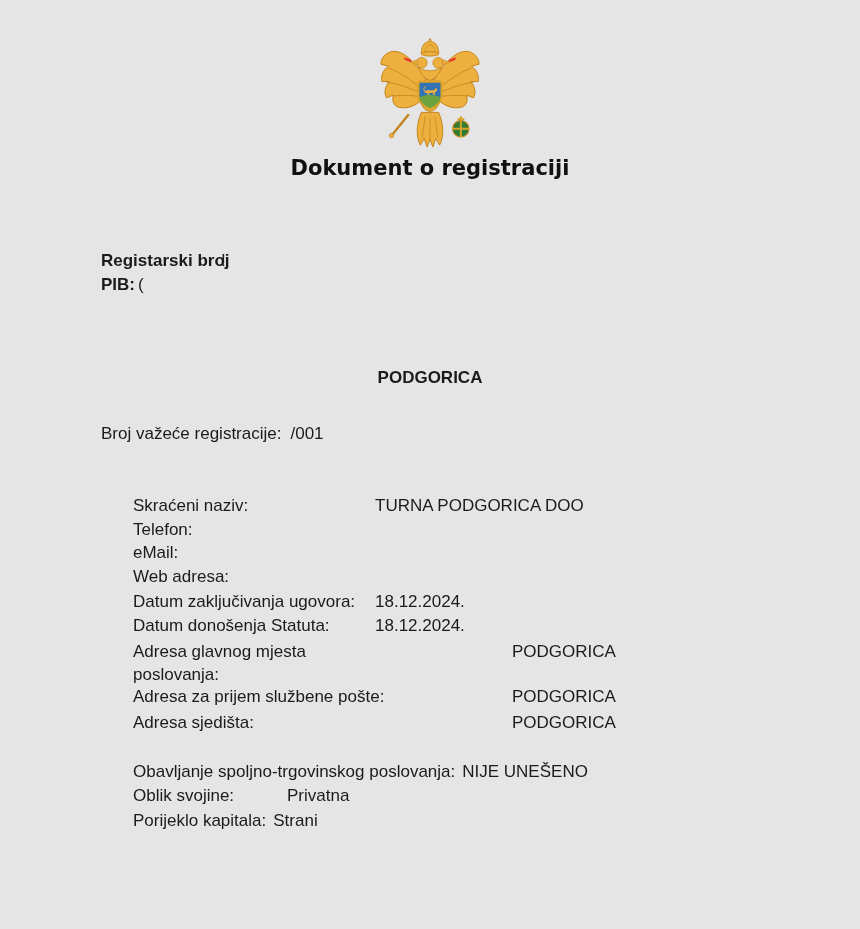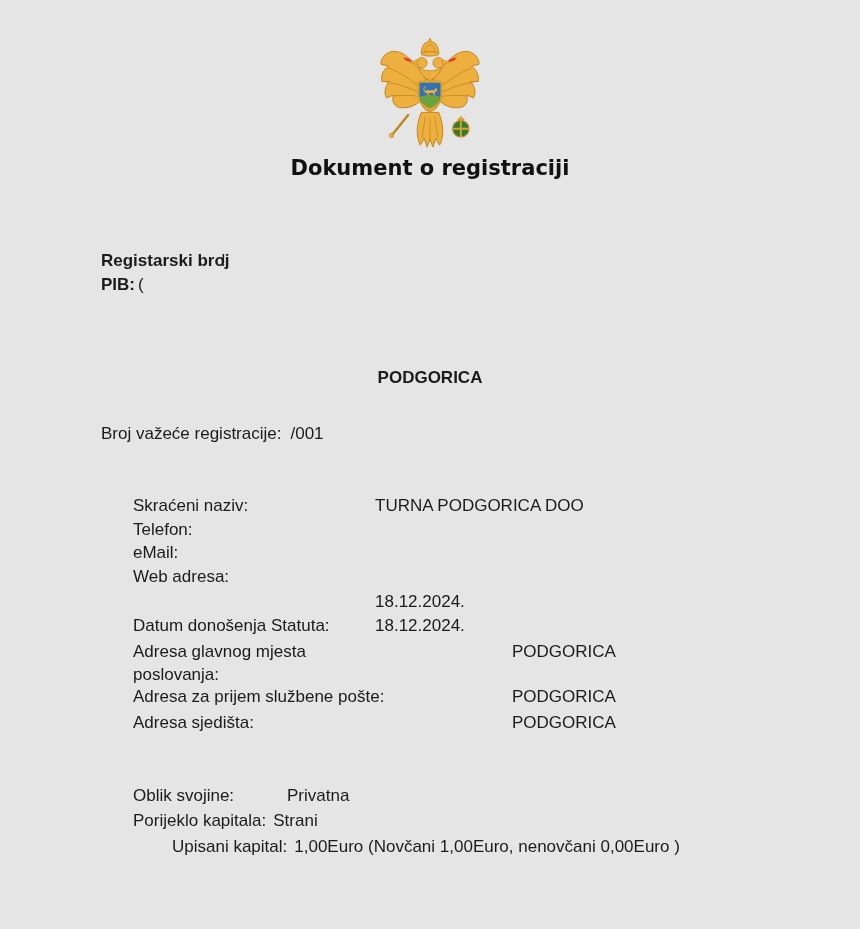--- a/index.html
+++ b/index.html
@@ -129,42 +129,43 @@
   </div>
   <div class="frow f2">
     <span>eMail:</span>
     <span class="val-a"></span>
   </div>
   <div class="frow f3">
     <span>Web adresa:</span>
     <span class="val-a"></span>
   </div>
   <div class="frow f4">
+    <span>Datum zaključivanja ugovora:</span>
     <span class="val-a">18.12.2024.</span>
   </div>
   <div class="frow f5">
     <span>Datum donošenja Statuta:</span>
     <span class="val-a">18.12.2024.</span>
   </div>
   <div class="frow f6">
     <span class="lbl-wrap">Adresa glavnog mjesta poslovanja:</span>
     <span class="val-b">PODGORICA</span>
   </div>
   <div class="frow f7">
     <span>Adresa za prijem službene pošte:</span>
     <span class="val-b">PODGORICA</span>
   </div>
   <div class="frow f8">
     <span>Adresa sjedišta:</span>
     <span class="val-b">PODGORICA</span>
   </div>
+  <div class="frow f10 nw">
+    <span>Obavljanje spoljno-trgovinskog poslovanja:</span><span class="val-inline">NIJE UNEŠENO</span>
+  </div>
   <div class="frow f11">
     <span>Oblik svojine:</span>
     <span class="val-c">Privatna</span>
   </div>
   <div class="frow f12 nw">
     <span>Porijeklo kapitala:</span><span class="val-inline">Strani</span>
   </div>
-  <div class="frow f13 nw">
-    <span>Upisani kapital:</span><span class="val-inline">1,00Euro (Novčani 1,00Euro, nenovčani 0,00Euro )</span>
-  </div>
 
 </div>
 
 </body></html>

